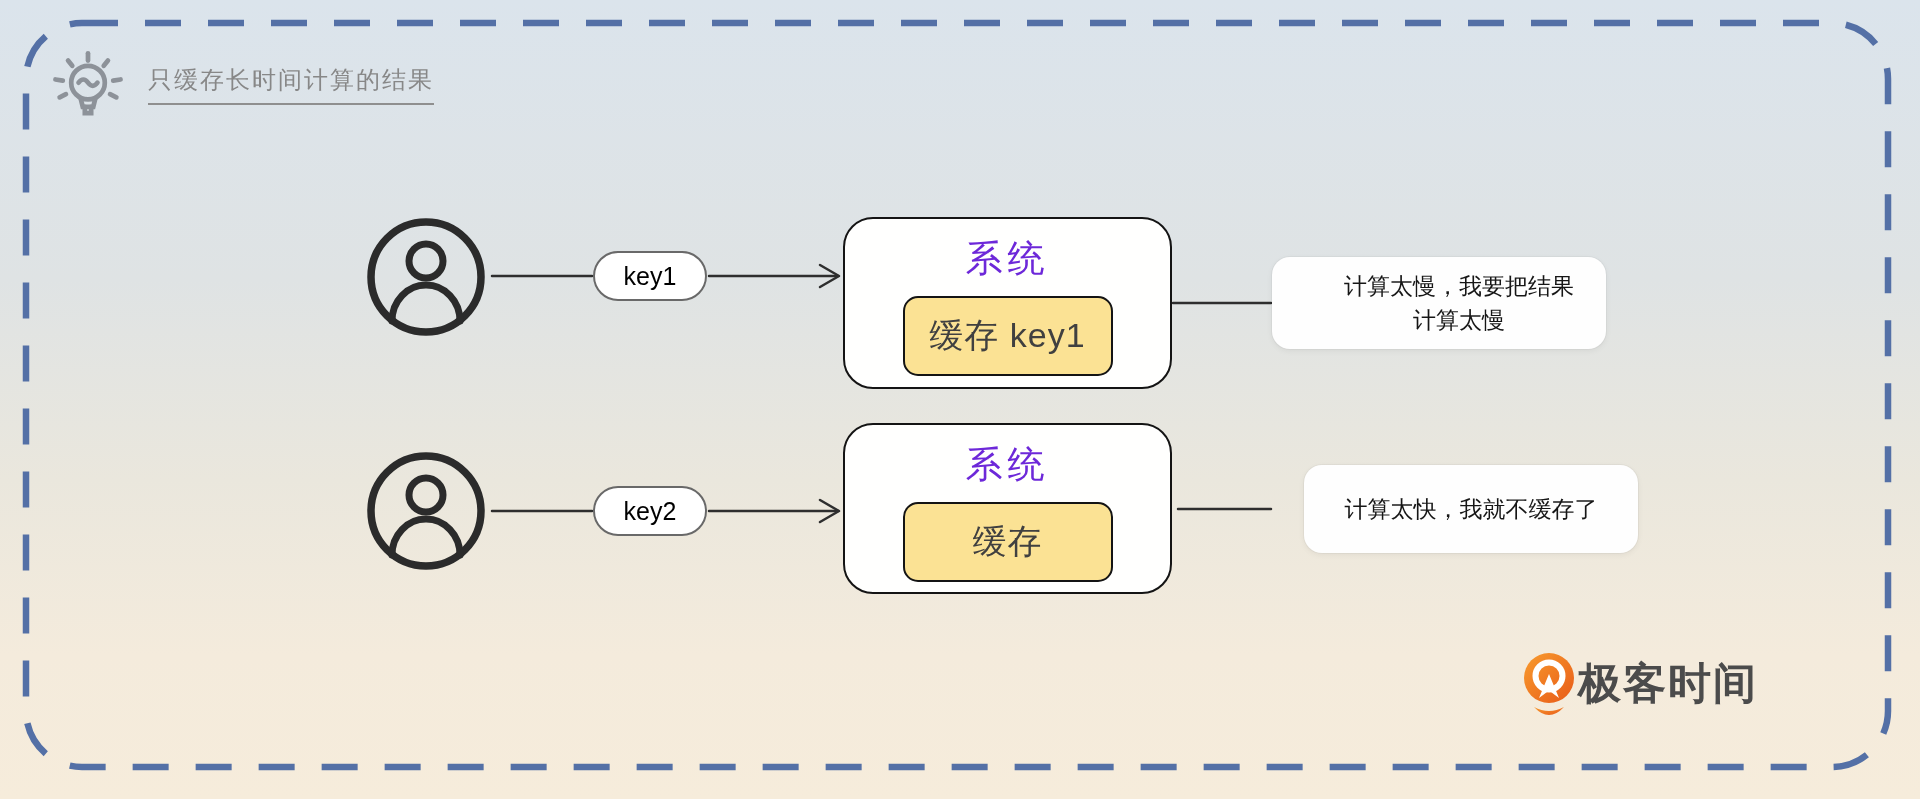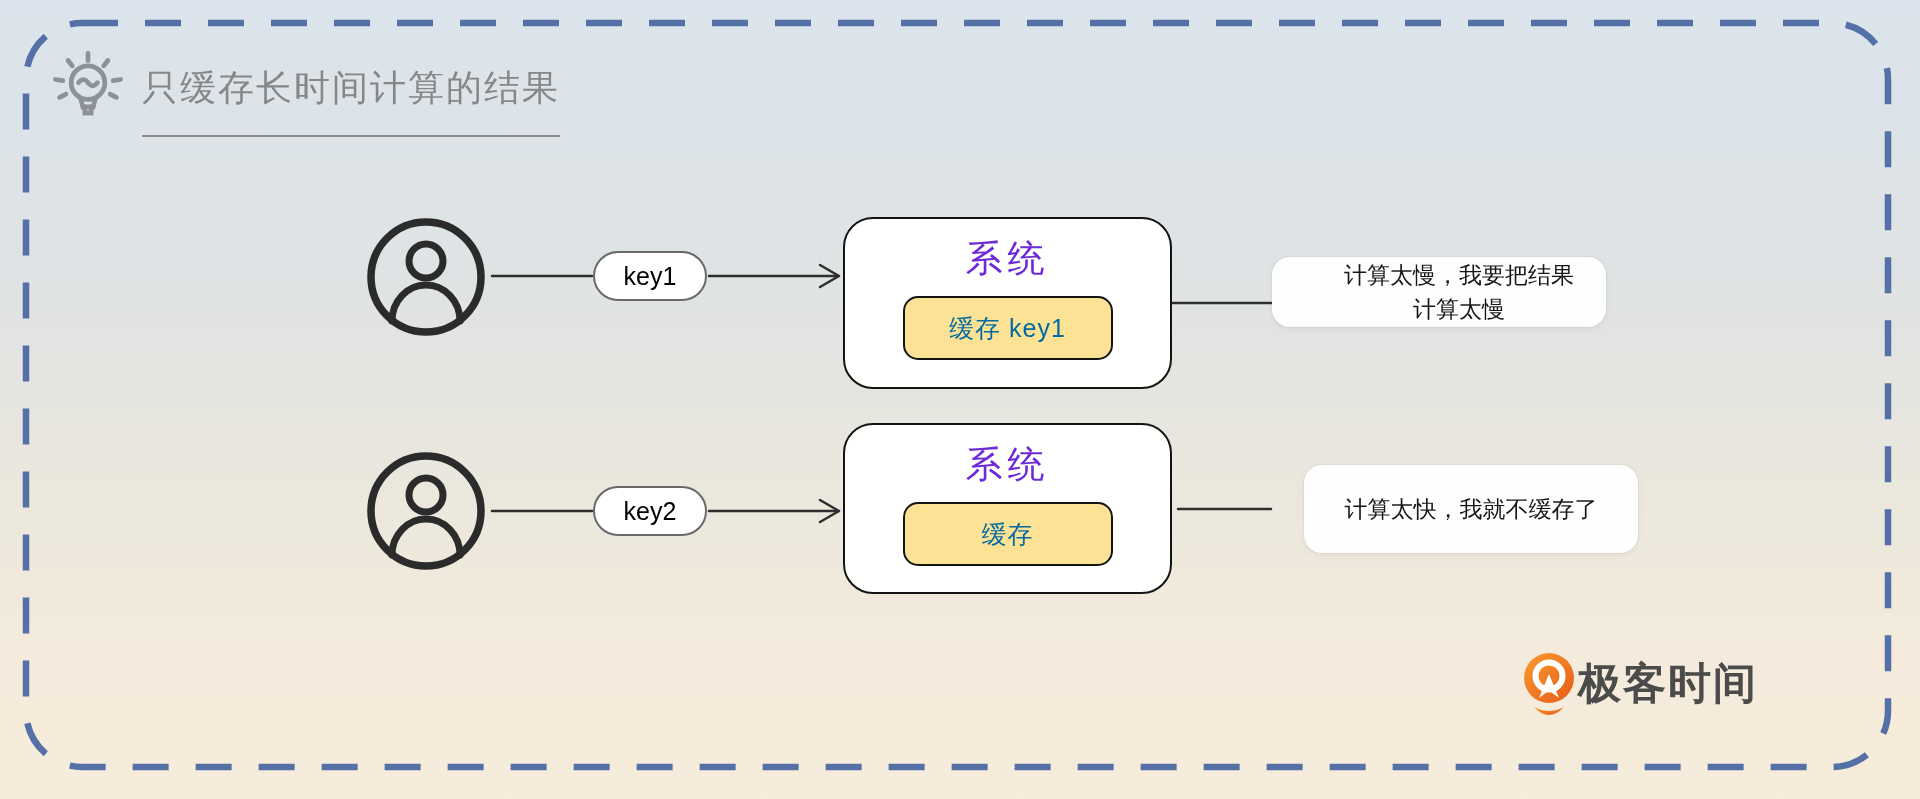--- a/index.html
+++ b/index.html
@@ -9,23 +9,23 @@
     overflow:hidden;
     font-family:"Liberation Sans","DejaVu Sans",sans-serif;
     background:linear-gradient(180deg,#dbe4ec 0%,#dfe3e4 35%,#eae7dd 60%,#f4ebdc 82%,#f6ecdb 100%);
   }
   svg{display:block}
   .overlay{position:absolute;left:0;top:0;width:1920px;height:799px;pointer-events:none;}
 
   
   .header-icon{position:absolute;left:46px;top:48px;width:84px;height:84px;}
   .header-title{
-    position:absolute;left:142px;top:64px;
-    font-size:36px;letter-spacing:2px;color:#878787;
-    padding-bottom:22px;border-bottom:2px solid #8f8f8f;
+    position:absolute;left:148px;top:64px;
+    font-size:24px;letter-spacing:2px;color:#878787;
+    padding-bottom:7px;border-bottom:2px solid #8f8f8f;
     white-space:nowrap;
   }
 
   
   .user{position:absolute;width:128px;height:128px;}
   .user.r1{left:362px;top:213px;}
   .user.r2{left:362px;top:447px;}
 
   
   .pill{
@@ -40,35 +40,35 @@
   
   .sysbox{
     position:absolute;width:329px;box-sizing:border-box;
     background:#fffffe;border:2.5px solid #141414;border-radius:30px;
     display:flex;flex-direction:column;align-items:center;
   }
   .sysbox.r1{left:843px;top:217px;height:172px;}
   .sysbox.r2{left:843px;top:423px;height:171px;}
   .sys-title{font-size:37px;color:#6d28d9;margin-top:15px;letter-spacing:5px;}
   .cachebox{
-    width:210px;height:64px;box-sizing:border-box;margin-top:12px;
+    width:210px;height:80px;box-sizing:border-box;margin-top:12px;
     background:#fbe294;border:2.5px solid #141414;border-radius:15px;
     display:flex;align-items:center;justify-content:center;
-    font-size:25px;color:#0369a1;letter-spacing:1px;
+    font-size:34px;color:#404040;letter-spacing:1px;
   }
 
   
   .bubble{
     position:absolute;width:334px;box-sizing:border-box;
     background:#fefefe;border-radius:18px;
     box-shadow:0 0 0 1px rgba(0,0,0,0.03),0 2px 6px rgba(0,0,0,0.06);
     display:flex;flex-direction:column;align-items:center;justify-content:center;
     font-size:23px;color:#161616;line-height:1.5;text-align:center;
   }
-  .bubble.r1{left:1272px;top:257px;height:70px;padding-left:40px;}
+  .bubble.r1{left:1272px;top:257px;height:92px;padding-left:40px;}
   .bubble.r2{left:1304px;top:465px;height:88px;}
   .bubble div:empty{display:none;}
 
   
   .brand{
     position:absolute;left:1520px;top:650px;
     display:flex;align-items:center;gap:0;
   }
   .brand-icon{width:58px;height:68px;}
   .brand-name{

